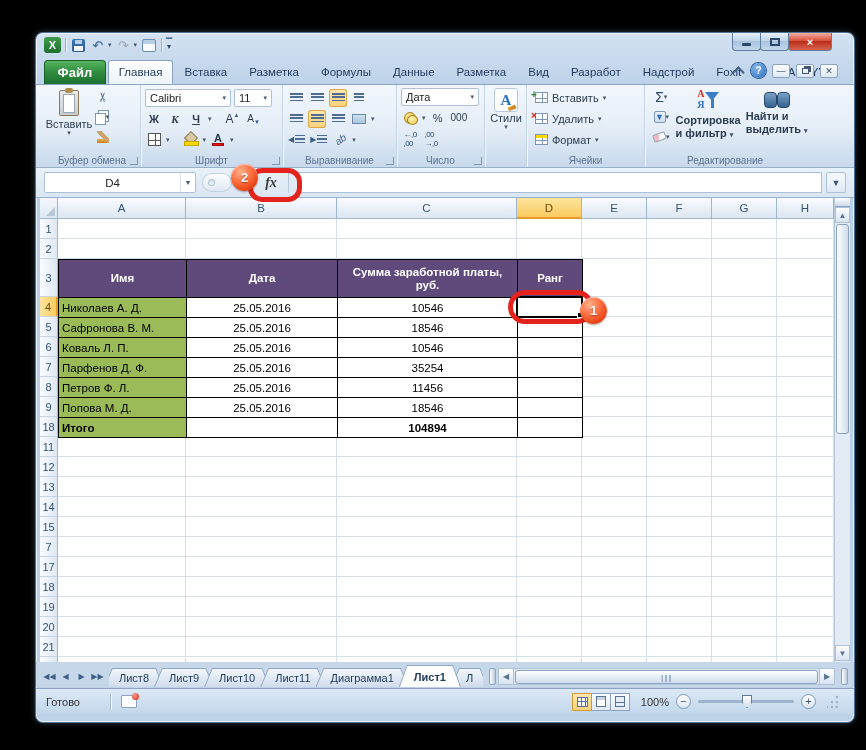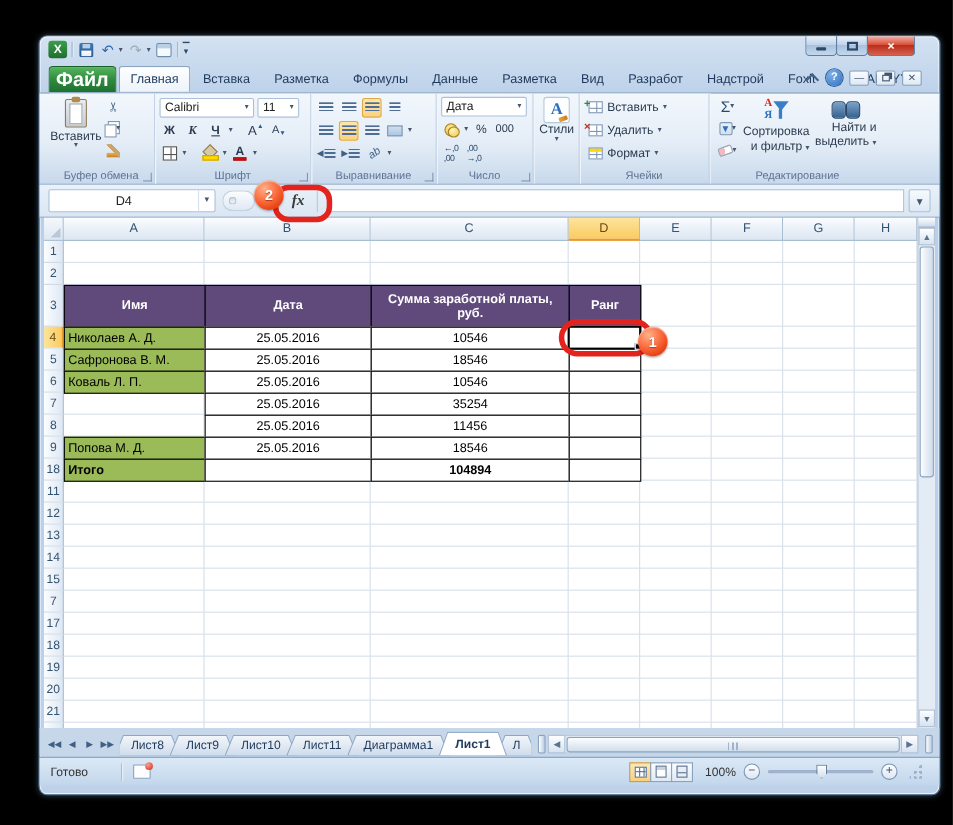--- a/index.html
+++ b/index.html
@@ -37,21 +37,21 @@
           border-radius:0 0 4px 4px; margin-left:-1px; display:flex; align-items:center; justify-content:center;
           color:#2c4a68; font-size:11px; }
   .wbtn.close { width:44px; background:linear-gradient(#f3b0a5,#d8503c 45%,#b92c17 46%,#d6604e); color:#fff; font-weight:bold; }
   .minbar { width:9px; height:3px; background:#2c4a68; border-radius:1px; margin-top:6px; }
   .maxbox { width:10px; height:8px; border:2px solid #2c4a68; }
 
   
   .tabrow { position:absolute; left:0; top:25px; width:100%; height:26px; display:flex; align-items:flex-end; }
   .file-tab { margin-left:8px; width:62px; height:24px; border-radius:4px 4px 0 0;
     background:linear-gradient(#58b45e,#2e8b3e 50%,#1d7030); border:1px solid #17602a; border-bottom:none;
-    color:#fff; font-size:18px; font-weight:bold; text-align:center; line-height:23px; }
+    color:#fff; font-size:13px; font-weight:bold; text-align:center; line-height:23px; }
   .rtabs { display:flex; height:24px; margin-left:2px; }
   .rtab { padding:0 10px; font-size:11.5px; color:#1e395b; line-height:23px; border:1px solid transparent; }
   .rtab.active { background:linear-gradient(#fdfeff,#eef4fb); border-color:#8ba4c1; border-bottom-color:#eef4fb;
                  border-radius:3px 3px 0 0; }
   .tab-right { position:absolute; right:16px; top:5px; display:flex; align-items:center; gap:6px; }
   .chev-up { width:9px; height:9px; border-top:2px solid #44618a; border-left:2px solid #44618a;
              transform:rotate(45deg) translateY(3px); }
   .helpbtn { width:15px; height:15px; border-radius:50%; background:radial-gradient(circle at 35% 30%,#7fb2e8,#2f6fc0);
              color:#fff; font-size:10px; font-weight:bold; text-align:center; line-height:15px; box-shadow:0 0 0 1px #2a5a92; }
   .sbtn { width:18px; height:14px; border:1px solid #8aa3c0; border-radius:2px; background:linear-gradient(#fbfdff,#dfe9f4);
@@ -137,21 +137,21 @@
   .eraseic { width:13px; height:8px; background:linear-gradient(100deg,#f3b8c4 45%,#fdfdfd 45%); border:1px solid #9aa4ae; border-radius:2px; transform:rotate(-20deg); }
   .sorticon { position:relative; width:22px; height:26px; font-family:"Liberation Serif",serif;}
   .sorticon .a{ position:absolute; left:0; top:0; font-size:10px; font-weight:bold; color:#cf2a1b;}
   .sorticon .z{ position:absolute; left:0; top:11px; font-size:10px; font-weight:bold; color:#2f6fc0;}
   .funnel { position:absolute; right:0; top:4px; width:0; height:0; border-left:7px solid transparent; border-right:7px solid transparent; border-top:9px solid #3a7ec8; }
   .funnel::after{ content:""; position:absolute; left:-1.5px; top:-2px; width:3px; height:9px; background:#3a7ec8; }
   .binoc { position:relative; width:26px; height:22px; }
   .binoc::before,.binoc::after{ content:""; position:absolute; top:4px; width:11px; height:14px; border-radius:4px;
       background:linear-gradient(#7ba2c8,#36618f); border:1px solid #24476b;}
   .binoc::before{left:0;} .binoc::after{right:0;}
-  .twoline { font-size:11px; color:#2c3c50; text-align:right; line-height:13px; white-space:nowrap; }
+  .twoline { font-size:11px; color:#2c3c50; text-align:left; line-height:13px; white-space:nowrap;font-weight:bold; }
 
   
   .fbar { position:absolute; left:0; top:135px; width:100%; height:30px;
     background:linear-gradient(#e9f1f9,#dae6f2); border-bottom:1px solid #98b0ca; }
   .namebox { position:absolute; left:8px; top:4px; width:152px; height:21px; background:#fff;
     border:1px solid #abc1d9; border-radius:2px; font-size:11.5px; color:#222;
     display:flex; align-items:center; }
   .namebox .nbtext{ flex:1; text-align:center; }
   .namebox .nbarrow{ width:15px; text-align:center; font-size:7px; color:#44576e; border-left:1px solid #d7e2ee; line-height:19px;}
   .fsep { position:absolute; left:166px; top:5px; width:30px; height:19px; border-radius:10px;
@@ -768,23 +768,25 @@
         <div class="tc ctr" style="left: 297px; top: 99px; width: 181px; height: 21px;">10546</div>
         <div class="tc ctr" style="left: 477px; top: 99px; width: 66px; height: 21px;"></div>
         <div class="tc name" style="left: 18px; top: 119px; width: 129px; height: 21px;">Сафронова В. М.</div>
         <div class="tc ctr" style="left: 146px; top: 119px; width: 152px; height: 21px;">25.05.2016</div>
         <div class="tc ctr" style="left: 297px; top: 119px; width: 181px; height: 21px;">18546</div>
         <div class="tc ctr" style="left: 477px; top: 119px; width: 66px; height: 21px;"></div>
         <div class="tc name" style="left: 18px; top: 139px; width: 129px; height: 21px;">Коваль Л. П.</div>
         <div class="tc ctr" style="left: 146px; top: 139px; width: 152px; height: 21px;">25.05.2016</div>
         <div class="tc ctr" style="left: 297px; top: 139px; width: 181px; height: 21px;">10546</div>
         <div class="tc ctr" style="left: 477px; top: 139px; width: 66px; height: 21px;"></div>
+        <div class="tc name" style="left: 18px; top: 159px; width: 129px; height: 21px;">Парфенов Д. Ф.</div>
         <div class="tc ctr" style="left: 146px; top: 159px; width: 152px; height: 21px;">25.05.2016</div>
         <div class="tc ctr" style="left: 297px; top: 159px; width: 181px; height: 21px;">35254</div>
         <div class="tc ctr" style="left: 477px; top: 159px; width: 66px; height: 21px;"></div>
+        <div class="tc name" style="left: 18px; top: 179px; width: 129px; height: 21px;">Петров Ф. Л.</div>
         <div class="tc ctr" style="left: 146px; top: 179px; width: 152px; height: 21px;">25.05.2016</div>
         <div class="tc ctr" style="left: 297px; top: 179px; width: 181px; height: 21px;">11456</div>
         <div class="tc ctr" style="left: 477px; top: 179px; width: 66px; height: 21px;"></div>
         <div class="tc name" style="left: 18px; top: 199px; width: 129px; height: 21px;">Попова М. Д.</div>
         <div class="tc ctr" style="left: 146px; top: 199px; width: 152px; height: 21px;">25.05.2016</div>
         <div class="tc ctr" style="left: 297px; top: 199px; width: 181px; height: 21px;">18546</div>
         <div class="tc ctr" style="left: 477px; top: 199px; width: 66px; height: 21px;"></div>
         <div class="tc name bold" style="left: 18px; top: 219px; width: 129px; height: 21px;">Итого</div>
         <div class="tc " style="left: 146px; top: 219px; width: 152px; height: 21px;"></div>
         <div class="tc ctr bold" style="left: 297px; top: 219px; width: 181px; height: 21px;">104894</div>

